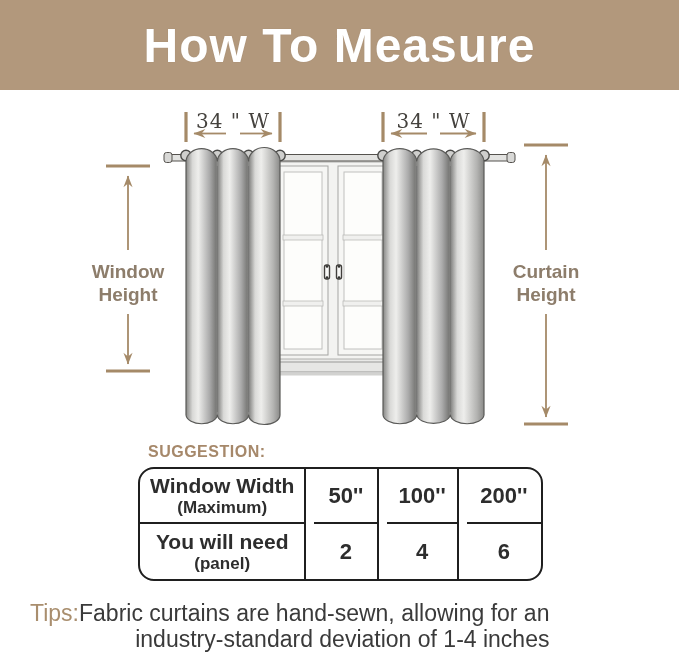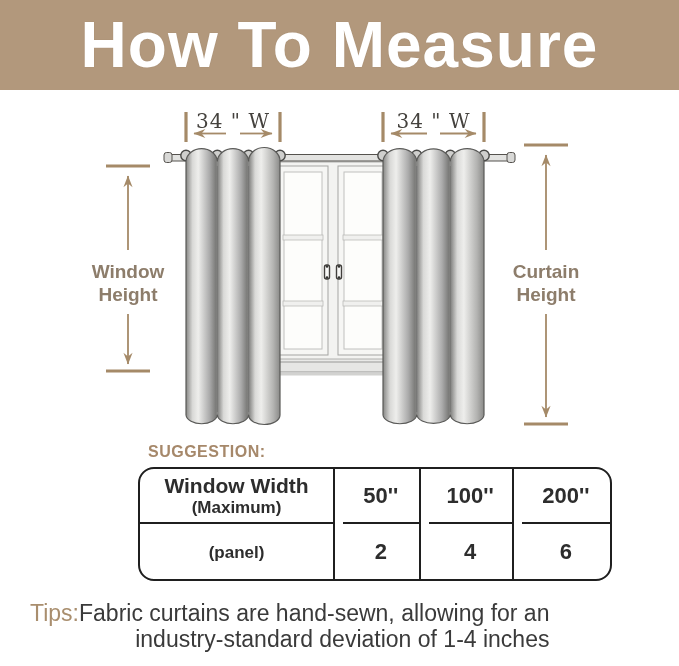--- a/index.html
+++ b/index.html
@@ -11,21 +11,21 @@
     position: relative;
   }
   
   .header-bar {
     width: 679px; height: 90px;
     background: #b2987c;
     display: flex; align-items: center; justify-content: center;
   }
   .page-title {
     color: #ffffff;
-    font-size: 64px;
+    font-size: 48px;
     font-weight: 700;
     letter-spacing: 1px;
     text-shadow: 0 0 1px rgba(120,100,80,.35);
   }
   
   .diagram-svg { display: block; width: 679px; height: 350px; }
   .dim-text {
     font-family: "DejaVu Serif", serif;
     font-size: 20px; fill: #45423e; letter-spacing: 1px;
   }
@@ -35,21 +35,21 @@
   }
   
   .suggestion-label {
     margin: 3px 0 0 148px;
     font-size: 16px; font-weight: 700;
     letter-spacing: .5px;
     color: #a6886a;
   }
   .size-table {
     margin: 6px 0 0 138px;
-    width: 474px;
+    width: 405px;
     border: 2.5px solid #1f1f1f;
     border-radius: 16px;
     overflow: hidden;
     background: #ffffff;
   }
   .t-row { display: grid; grid-template-columns: 41.5% 18.2% 19.8% 20.5%; }
   .t-row.first .t-cell { border-bottom: 2.5px solid #1f1f1f; }
   .t-cell {
     height: 55px;
     display: flex; flex-direction: column;
@@ -218,20 +218,21 @@
     <div class="t-cell">
       <div class="cell-title">Window Width</div>
       <div class="cell-sub">(Maximum)</div>
     </div>
     <div class="t-cell value">50''</div>
     <div class="t-cell value">100''</div>
     <div class="t-cell value">200''</div>
   </div>
   <div class="t-row">
     <div class="t-cell">
+      <div class="cell-title">You will need</div>
       <div class="cell-sub">(panel)</div>
     </div>
     <div class="t-cell value">2</div>
     <div class="t-cell value">4</div>
     <div class="t-cell value">6</div>
   </div>
 </div>
 
 <div class="tips-row">
   <div class="tips-label">Tips:</div>

